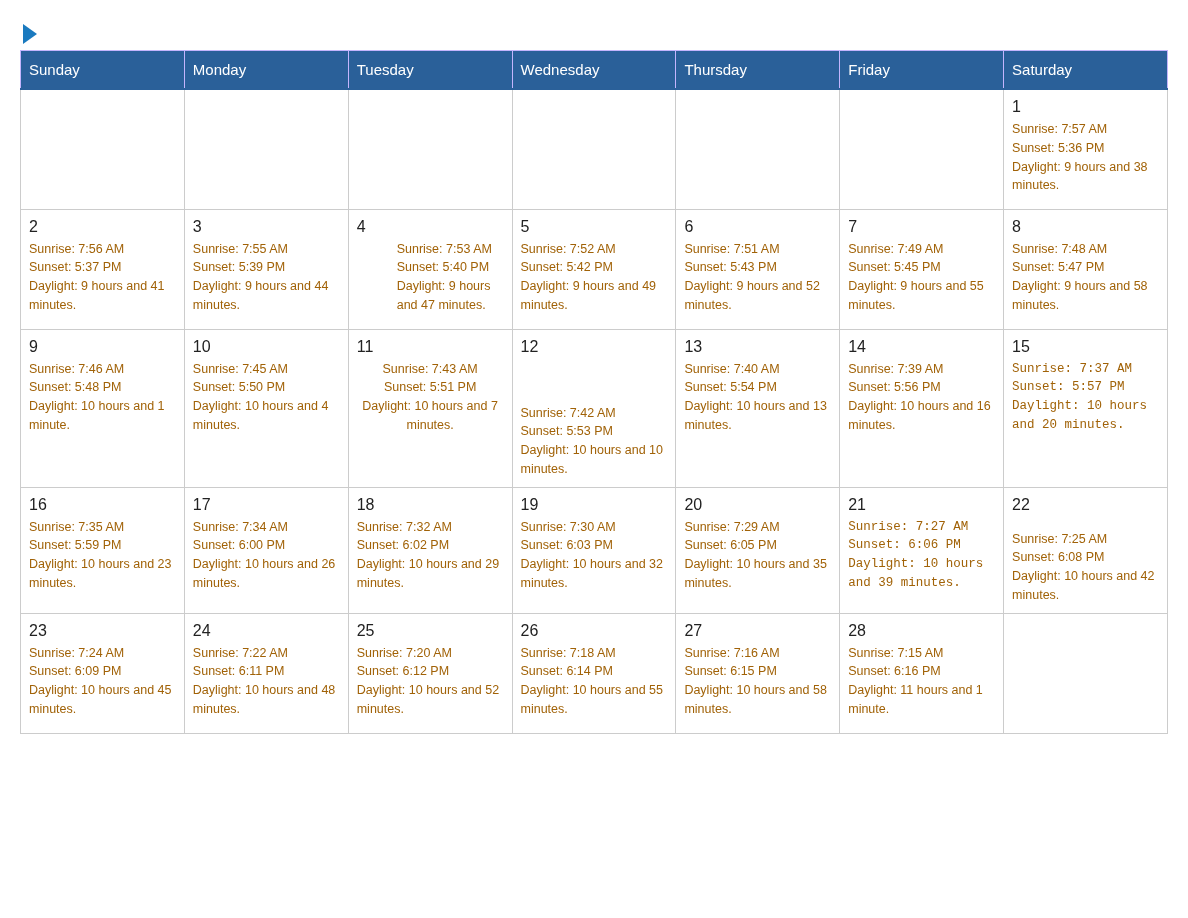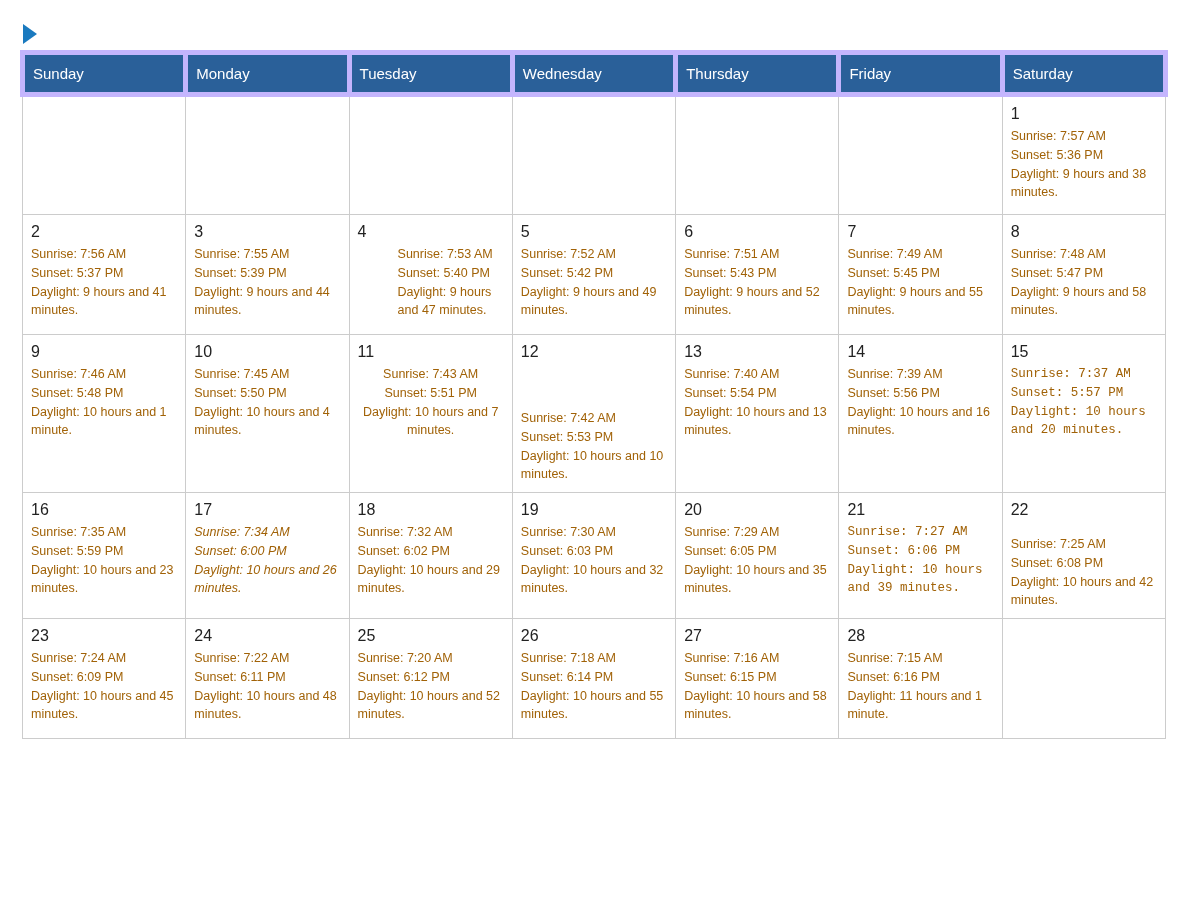--- a/index.html
+++ b/index.html
@@ -66,21 +66,21 @@
       border-collapse: collapse;
       margin-top: 10px;
     }
     .calendar th {
       background-color: #2a6099;
       color: #fff;
       padding: 10px 8px;
       font-size: 15px;
       font-weight: normal;
       text-align: left;
-      border: 5px solid #c4b5fd;
+      border: 1px solid #c4b5fd;
     }
     .calendar td {
       vertical-align: top;
       padding: 8px;
       border: 1px solid #ccc;
       width: calc(100% / 7);
       min-height: 110px;
       font-size: 13px;
       color: #333;
       background: #fff;
@@ -241,21 +241,21 @@
       </tr>
       <tr class="week-row">
         <td>
           <span class="day-num">16</span>
           <div class="day-info" style="white-space: pre-line;">Sunrise: 7:35 AM
 Sunset: 5:59 PM
 Daylight: 10 hours and 23 minutes.</div>
         </td>
         <td>
           <span class="day-num">17</span>
-          <div class="day-info" style="white-space: pre-line; font-style: italic;">Sunrise: 7:34 AM
+          <div class="day-info" style="white-space: pre-line;">Sunrise: 7:34 AM
 Sunset: 6:00 PM
 Daylight: 10 hours and 26 minutes.</div>
         </td>
         <td>
           <span class="day-num">18</span>
           <div class="day-info" style="white-space: pre-line;">Sunrise: 7:32 AM
 Sunset: 6:02 PM
 Daylight: 10 hours and 29 minutes.</div>
         </td>
         <td>

